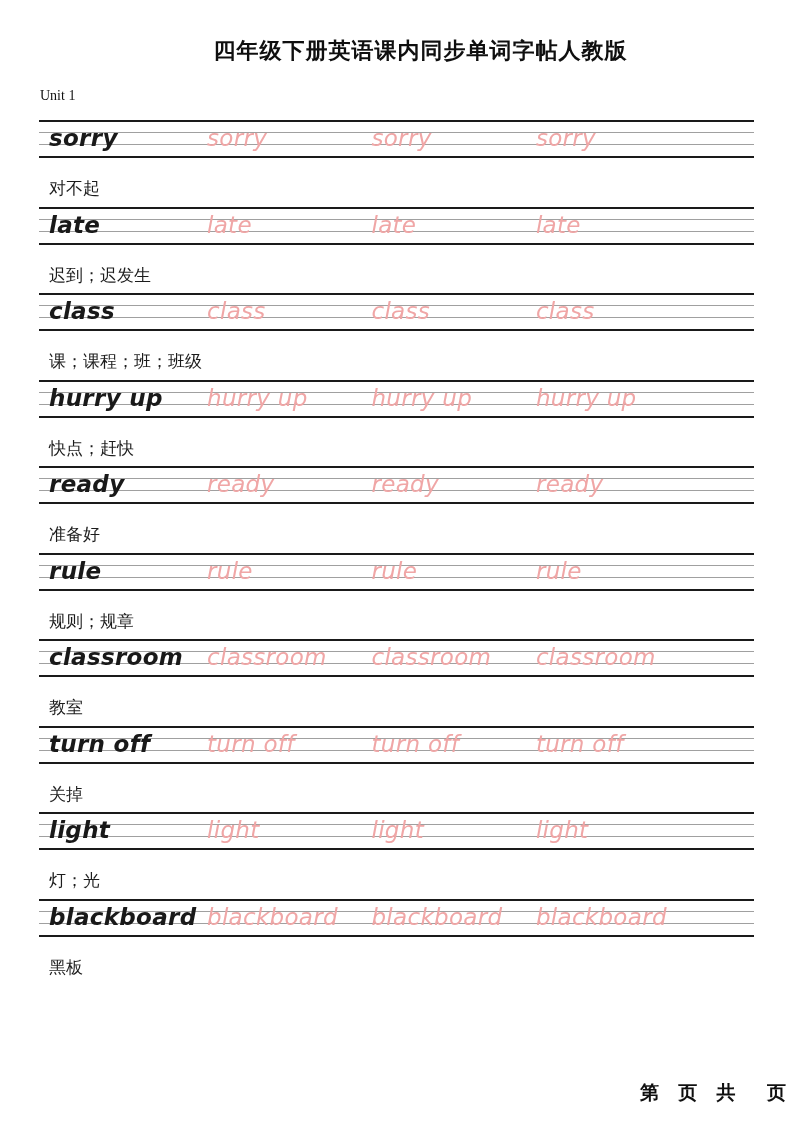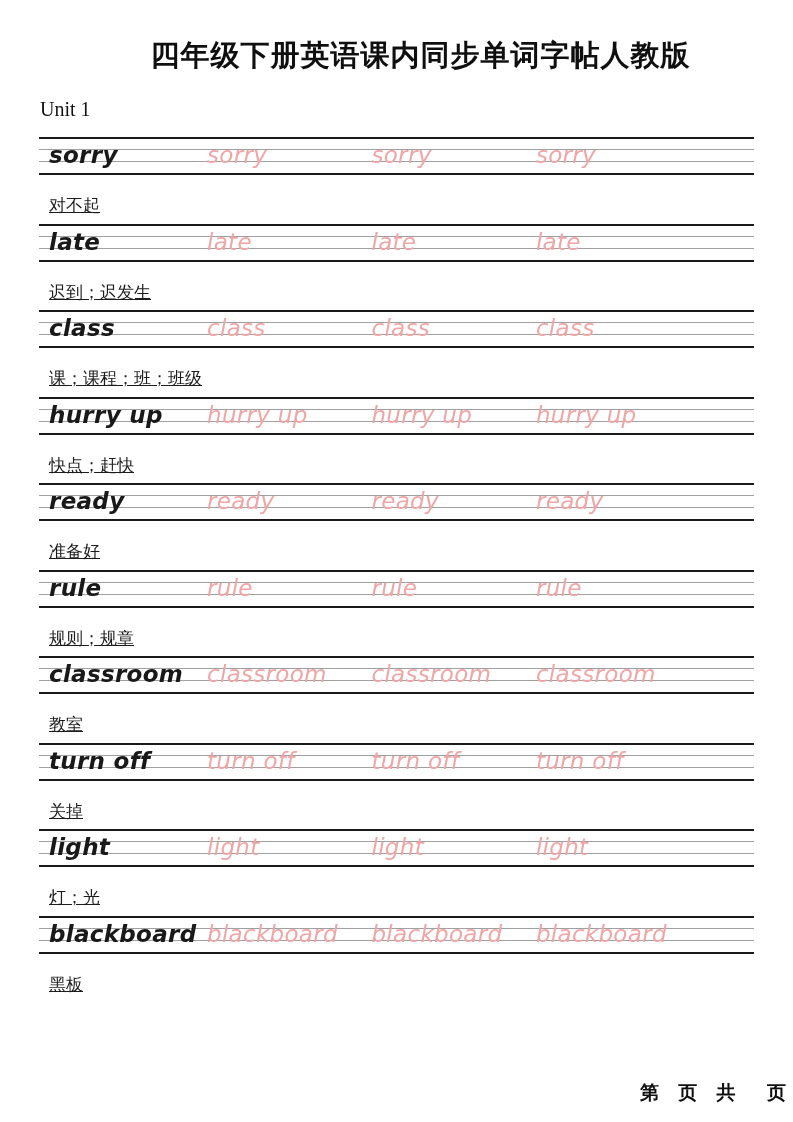--- a/index.html
+++ b/index.html
@@ -11,31 +11,31 @@
     width: 793px;
     height: 1122px;
     position: relative;
     overflow: hidden;
     font-family: "Liberation Sans", sans-serif;
     color: #161616;
   }
   .page-title {
     padding-top: 36px;
     text-align: center;
-    font-size: 29px;
+    font-size: 22px;
     font-weight: bold;
     letter-spacing: 1px;
     color: #0f0f0f;
     font-family: "Liberation Sans", sans-serif;
     margin-left: 48px;
   }
   .unit-label {
     margin: 22px 0 0 40px;
     font-family: "Liberation Serif", serif;
-    font-size: 20px;
+    font-size: 14px;
     color: #111;
   }
   .word-rows {
     margin: 16px 39px 0 39px;
     text-align: center;
   }
   .word-row {
     height: 86.5px;
     position: relative;
   }
@@ -78,21 +78,20 @@
   .trace-word.t1 { left: 46.5%; }
   .trace-word.t2 { left: 69.5%; }
   .meaning {
     position: absolute;
     top: 57px;
     left: 10px;
     font-family: "DejaVu Serif", serif;
     font-size: 17px;
     color: #1c1c1c;
     white-space: pre;
-    text-decoration: underline;
   }
   .page-footer {
     position: absolute;
     bottom: 16px;
     left: 0;
     width: 100%;
     text-align: right;
     font-size: 19px;
     font-weight: bold;
     letter-spacing: 7px;

